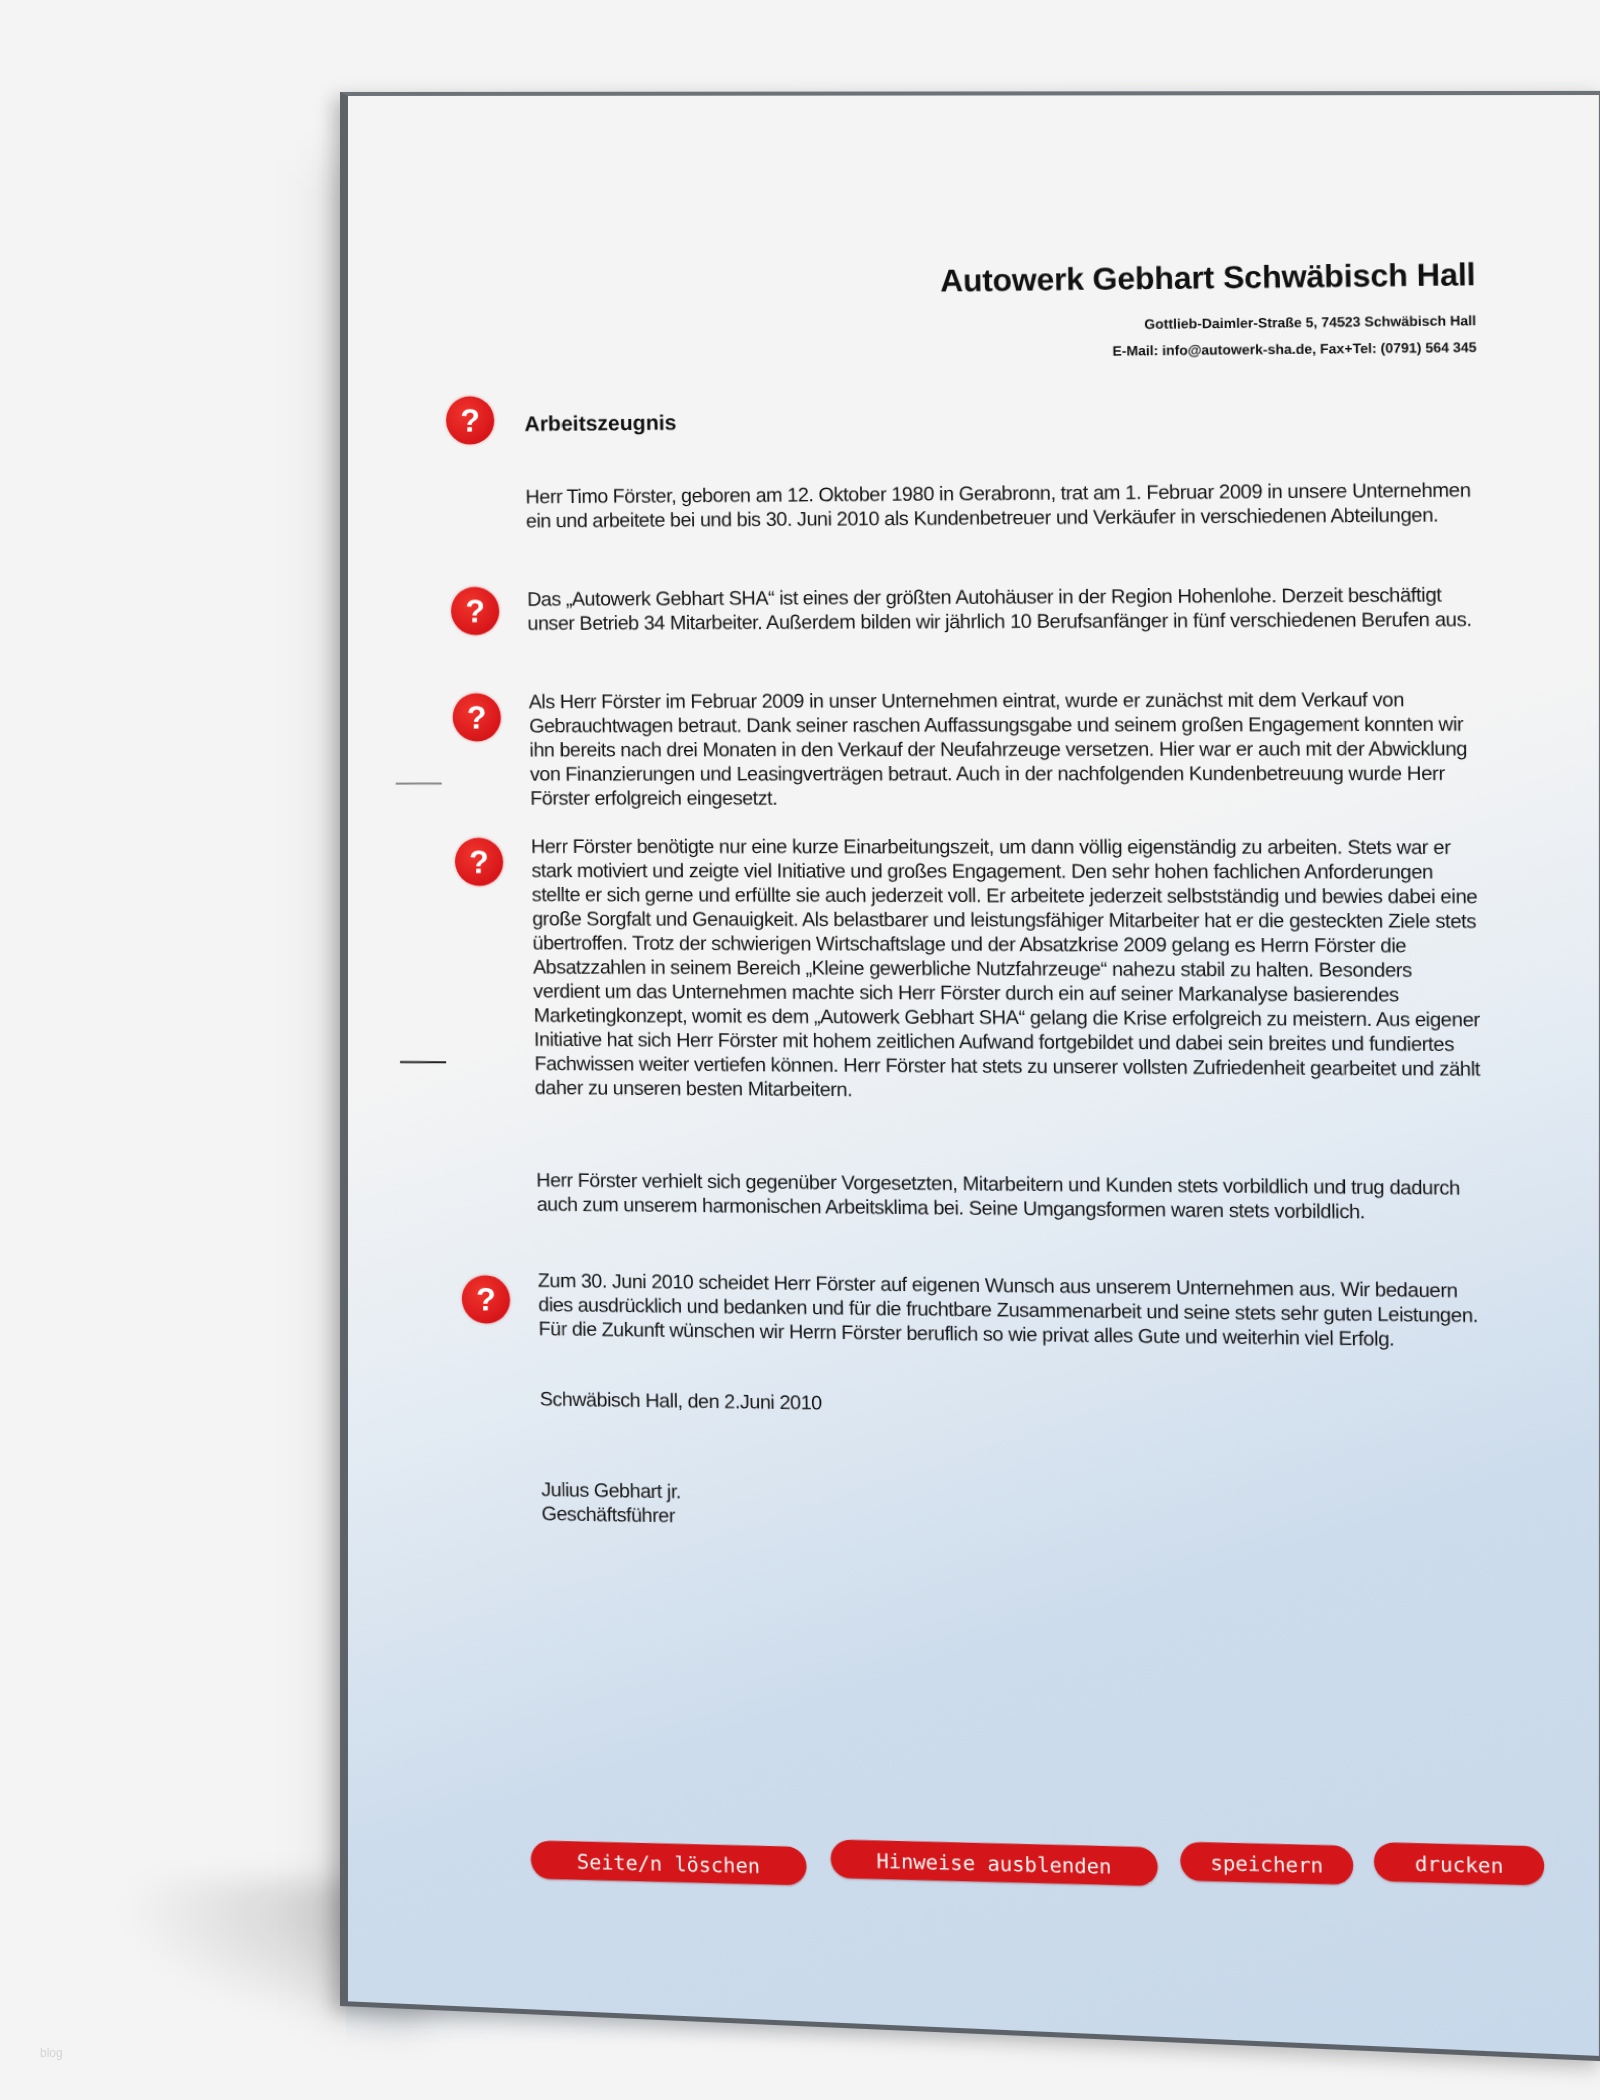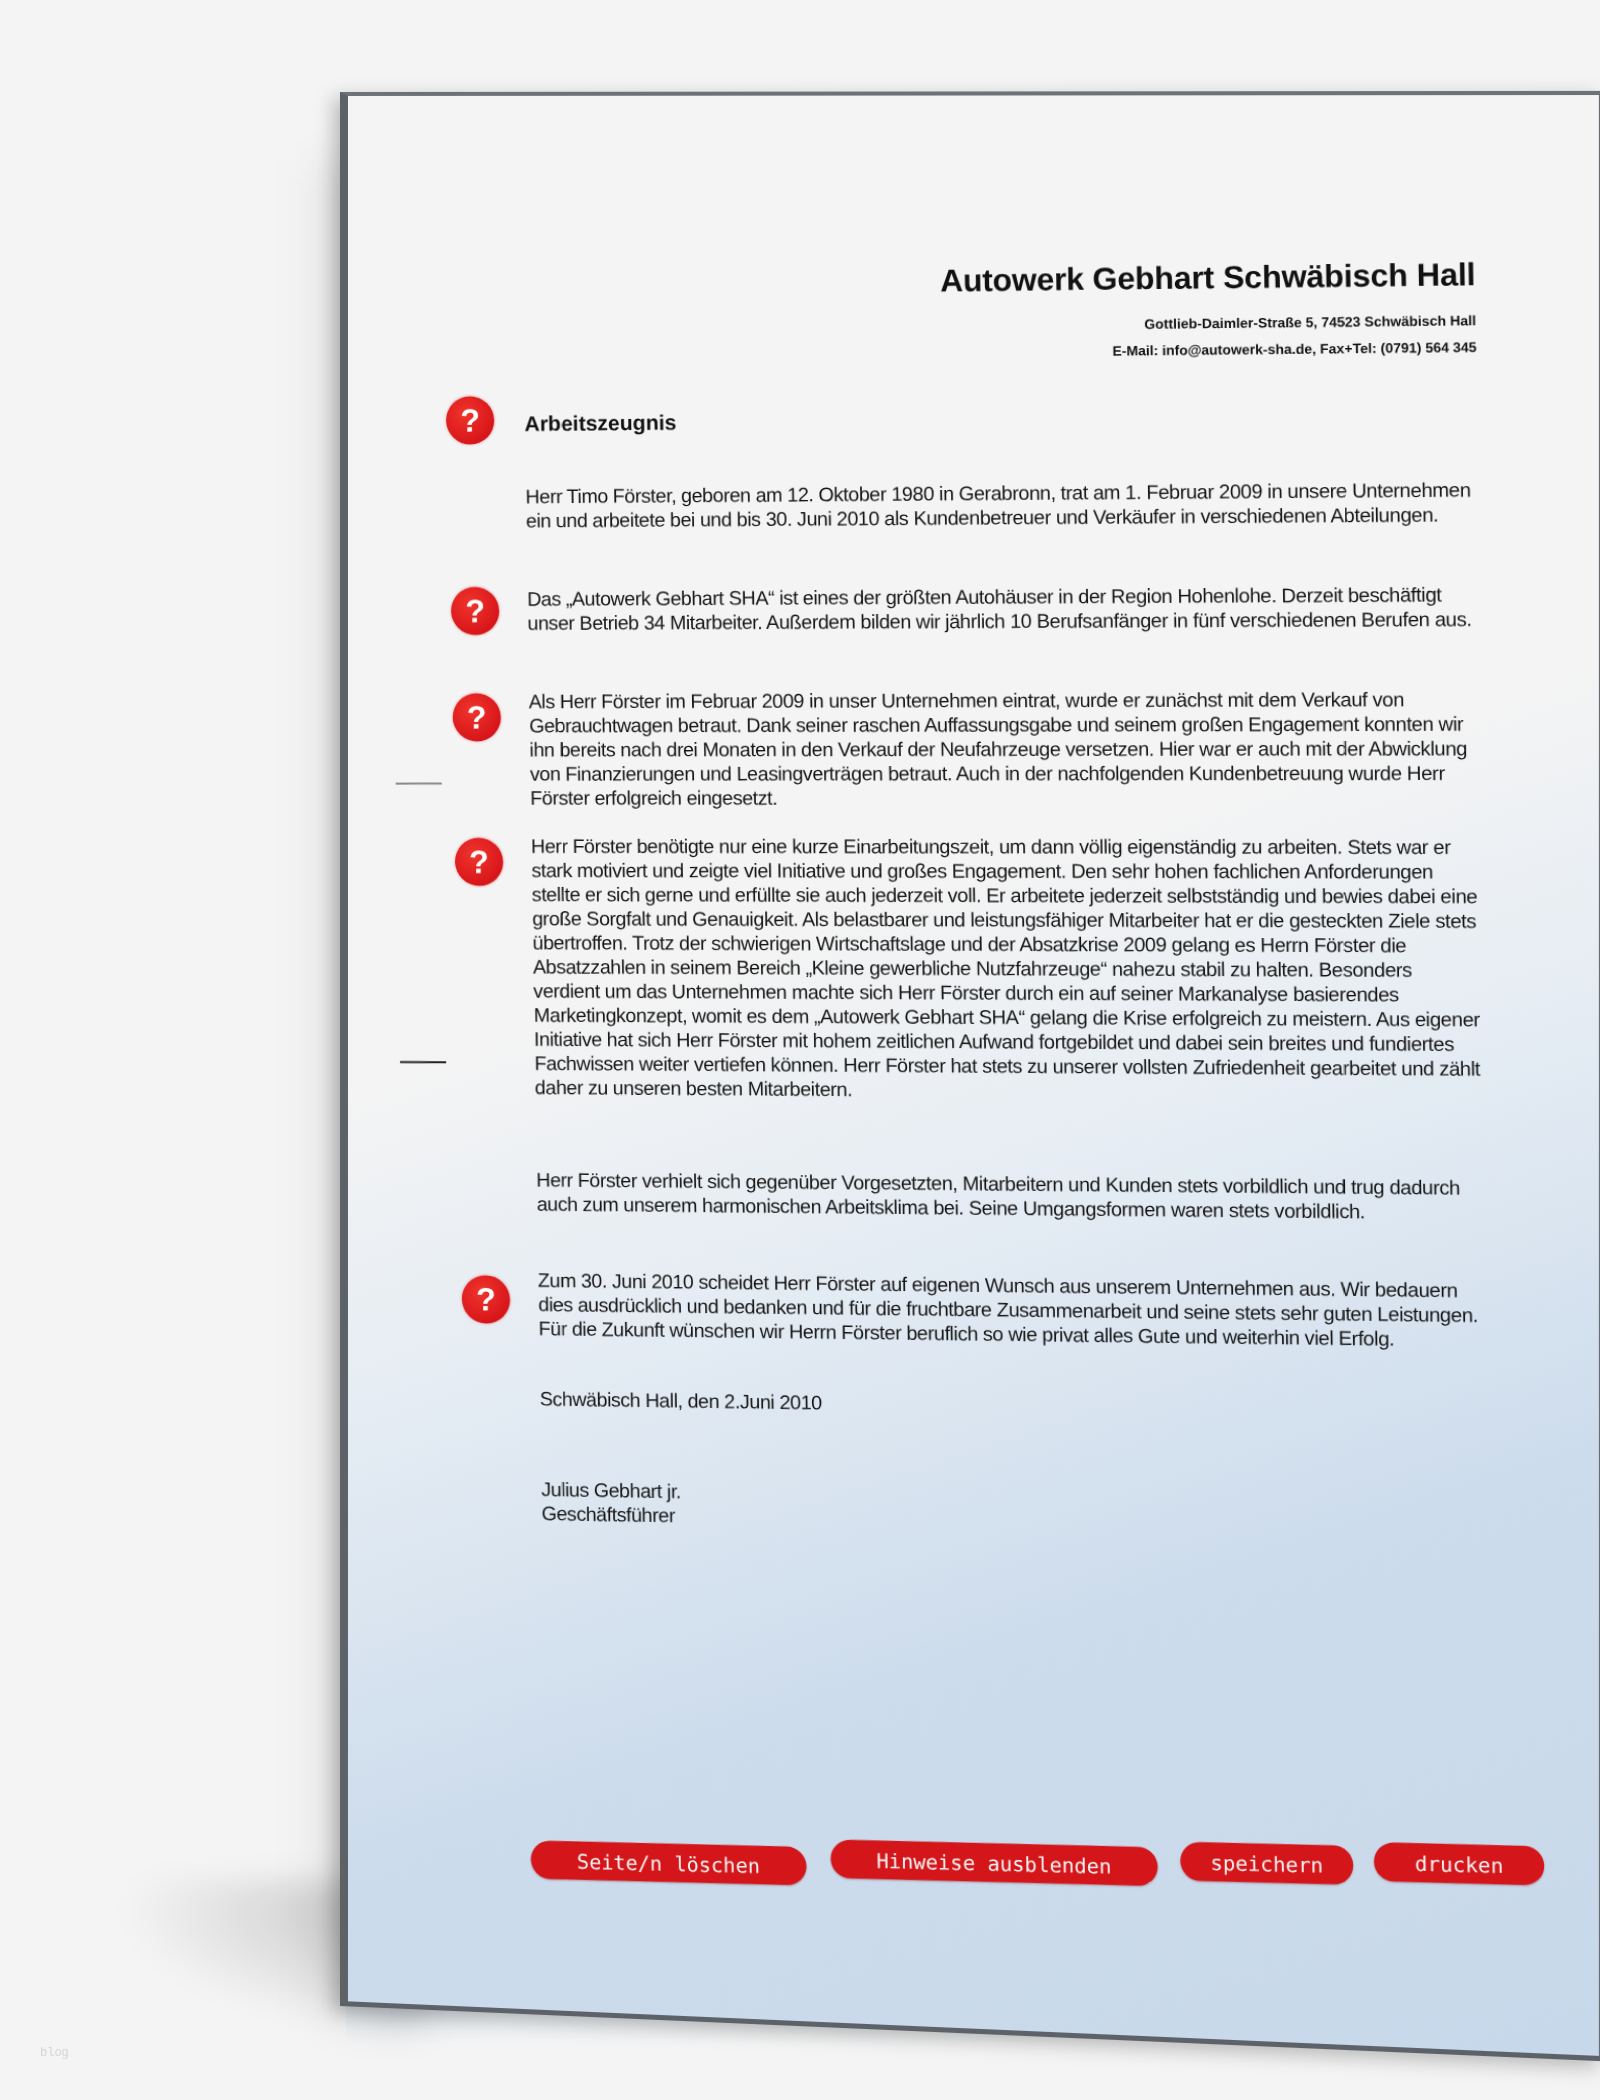--- a/index.html
+++ b/index.html
@@ -115,21 +115,20 @@
     height: 38px;
     box-shadow: 0 1px 2px rgba(120,0,0,0.35);
     border: none;
     cursor: pointer;
   }
   .watermark {
     position: absolute;
     left: 40px; top: 2046px;
     font-size: 12px;
     color: #d4d4d4;
-    font-family: Liberation Mono, monospace;
   }
 </style>
 </head>
 <body>
 
 <div class="page-shadow"></div>
 <div class="page-shadow-bottom"></div>
 <div class="reflection"></div>
 
 <div class="page">

